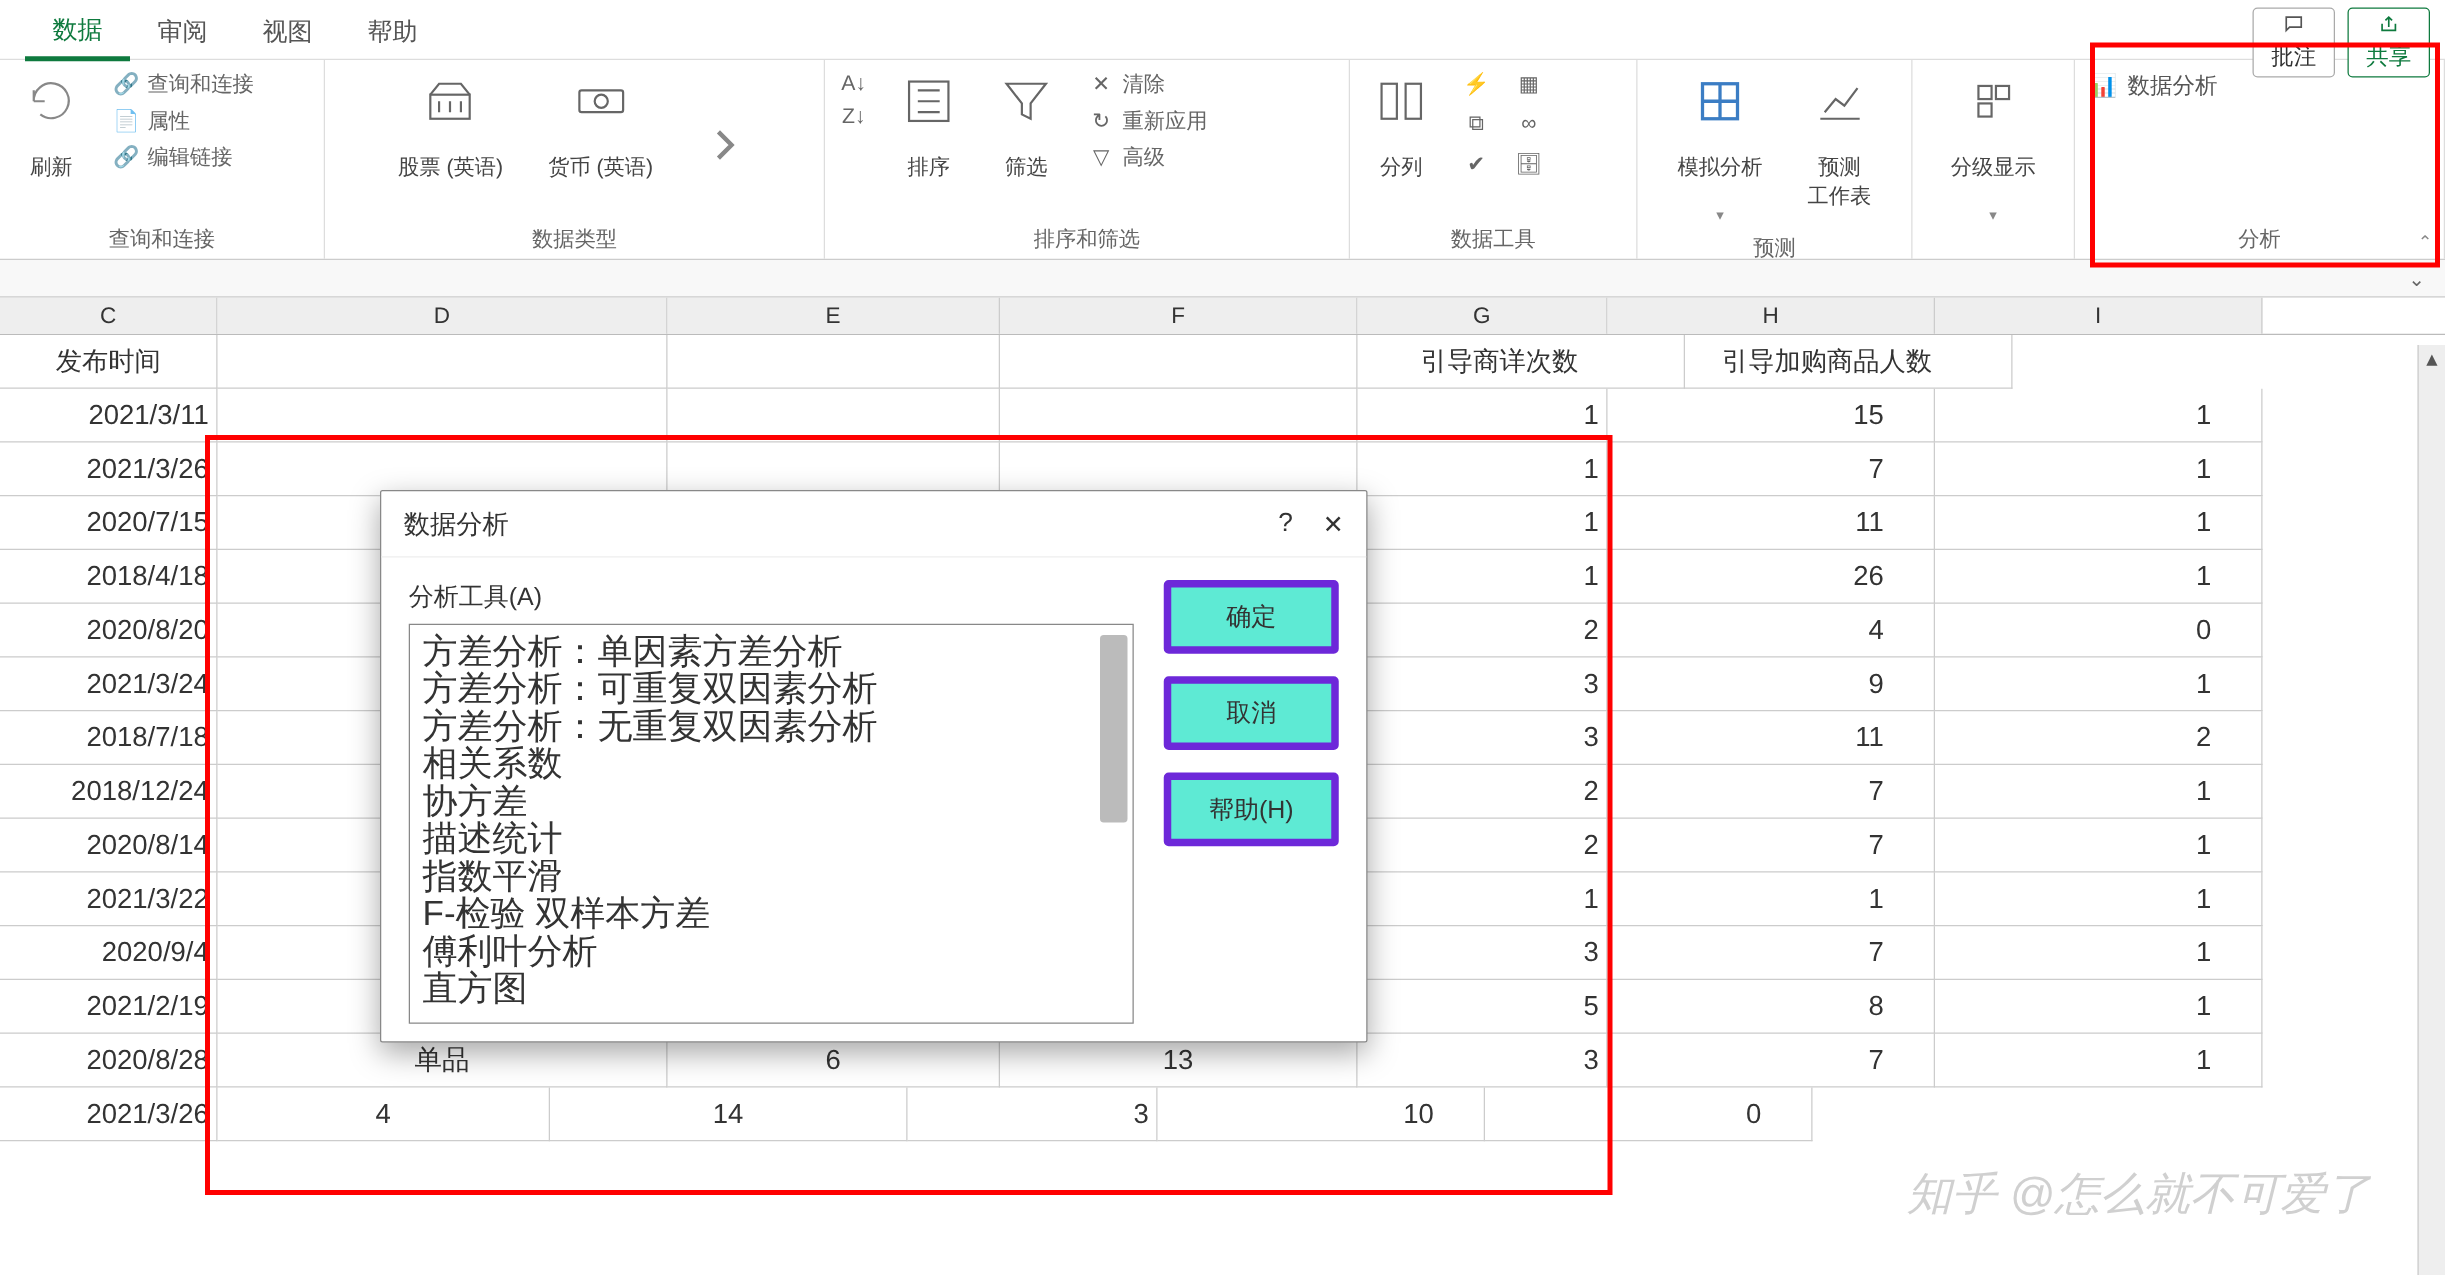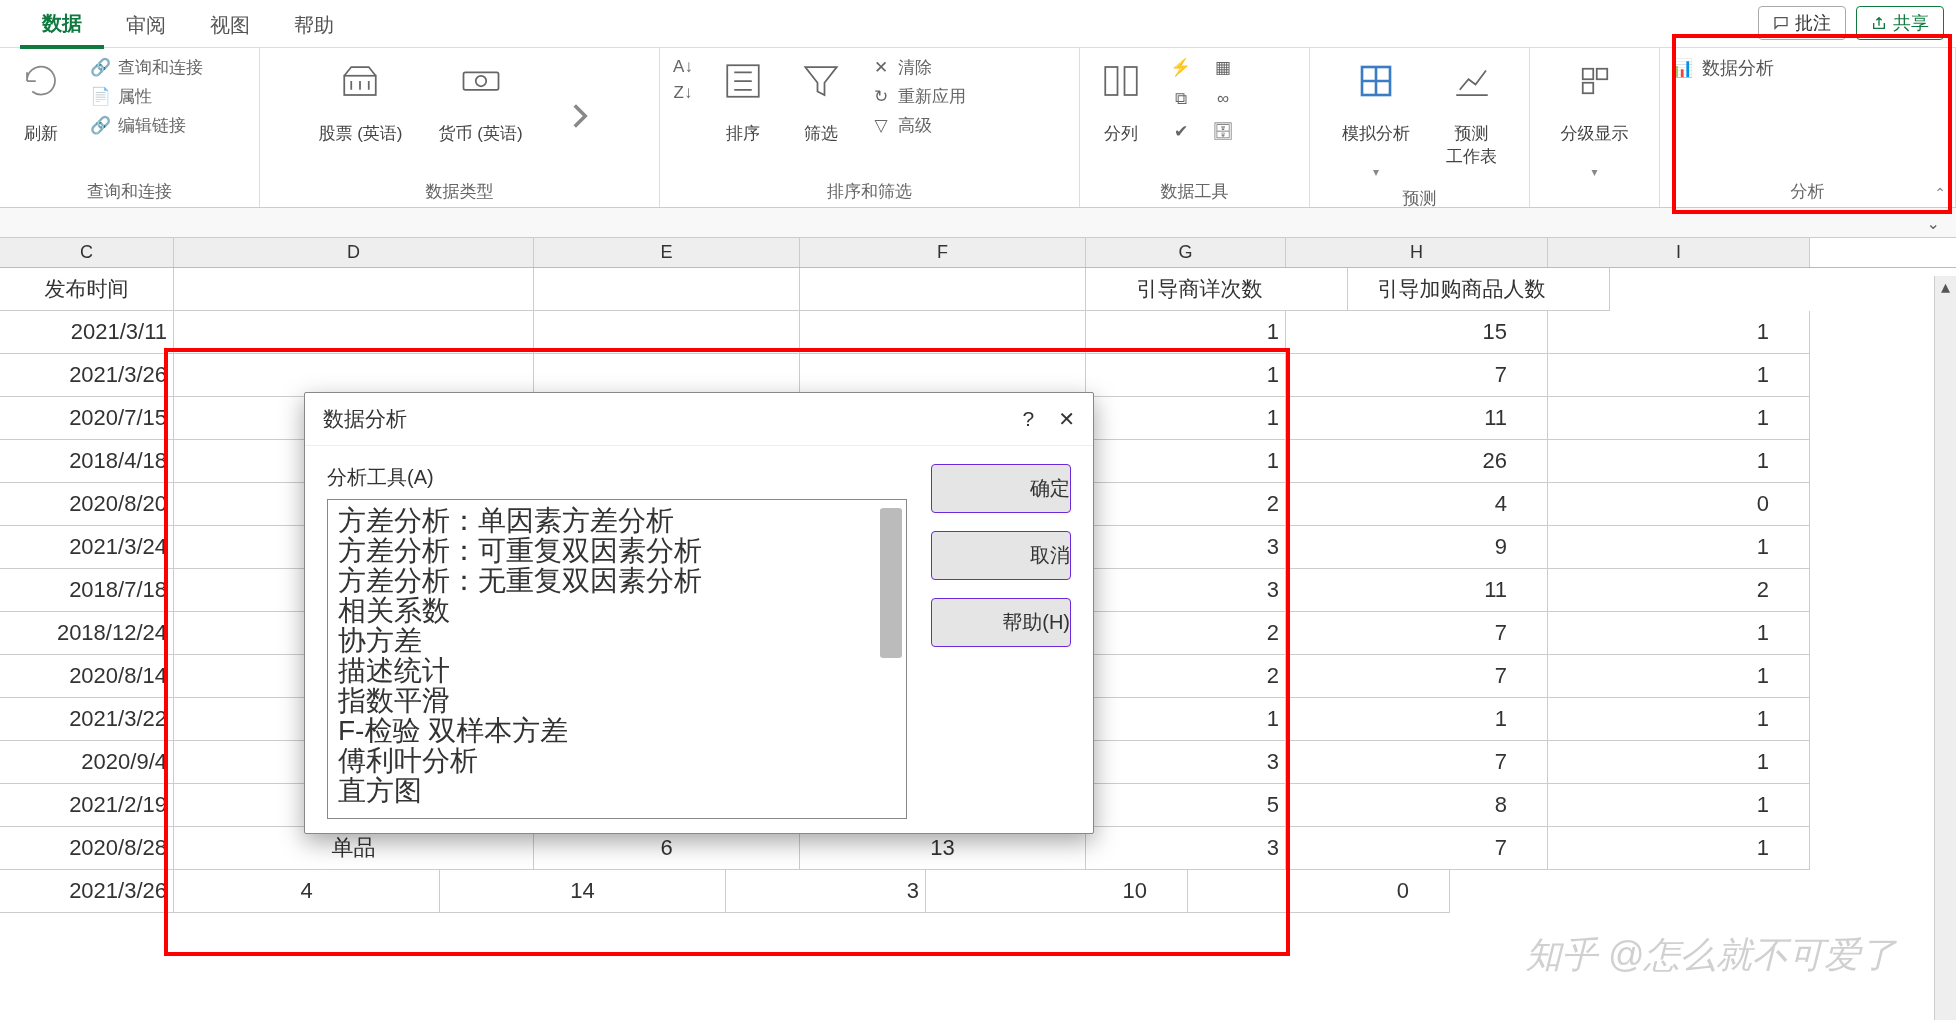--- a/index.html
+++ b/index.html
@@ -2,23 +2,23 @@
 <html><head>
 <meta charset="utf-8">
 <style>
   * { box-sizing: border-box; margin:0; padding:0; }
   body { font-family: "Microsoft YaHei", sans-serif; background:#fff; font-size:18px; color:#333; }
   .container { width:1956px; height:1020px; position:relative; overflow:hidden; }
 
   
   .tabs { display:flex; align-items:center; padding:4px 0 0 20px; height:48px; border-bottom:1px solid #ddd; }
   .tab { padding:8px 22px; cursor:pointer; font-size:20px; color:#555; }
-  .tab.active { color:#0e7a3e; border-bottom:4px solid #0e7a3e; font-weight:700; }
+  .tab.active { color:#0e7a3e; border-bottom:4px solid #0e7a3e; font-weight:400; }
   .right-buttons { position:absolute; right:12px; top:6px; display:flex; gap:10px; }
-  .rbtn { border:1px solid #aaa; border-radius:4px; padding:4px 14px; font-size:18px; display:flex; align-items:center; gap:6px; background:#fff; }
+  .rbtn { border:1px solid #aaa; border-radius:4px; padding:4px 14px; font-size:18px; display:flex; align-items:center; gap:6px; background:#fff;flex-direction:column; }
   .rbtn.share { color:#0e7a3e; border-color:#0e7a3e; }
   .rbtn svg { width:16px; height:16px; }
 
   
   .ribbon { display:flex; height:160px; border-bottom:1px solid #ccc; position:relative; }
   .group { display:flex; flex-direction:column; justify-content:space-between; border-right:1px solid #ddd; padding:8px 12px 4px; }
   .group-inner { display:flex; align-items:flex-start; gap:20px; flex:1; }
   .group-label { text-align:center; font-size:17px; color:#666; padding-top:4px; }
   .vbtn { display:flex; flex-direction:column; align-items:center; gap:20px; font-size:17px; color:#444; padding:4px 8px; cursor:pointer; }
   .vbtn svg { width:42px; height:42px; }
@@ -58,21 +58,21 @@
   .dlg-title { display:flex; align-items:center; padding:12px 18px; font-size:21px; border-bottom:1px solid #eee; }
   .dlg-title .sp { flex:1; }
   .dlg-title .help { margin-right:24px; cursor:pointer; }
   .dlg-title .close { cursor:pointer; font-size:20px; }
   .dlg-body { display:flex; padding:18px 22px; gap:24px; }
   .dlg-left { flex:1; }
   .dlg-left .label { font-size:20px; margin-bottom:8px; }
   .toollist { border:1px solid #888; height:320px; padding:6px 10px; font-size:28px; line-height:30px; overflow:hidden; position:relative; }
   .toollist .sb { position:absolute; right:4px; top:8px; width:22px; height:150px; background:#bbb; border-radius:3px; }
   .dlg-right { width:140px; display:flex; flex-direction:column; gap:18px; }
-  .dlg-btn { border:1px solid #6d28d9; border-radius:4px; padding:10px 0; text-align:right; font-size:20px; cursor:pointer; background:#e5e5e5; }
+  .dlg-btn { border:6px solid #6d28d9; border-radius:4px; padding:10px 0; text-align:center; font-size:20px; cursor:pointer; background:#5eead4; }
 
   
   .redbox { position:absolute; border:4px solid #f00; pointer-events:none; }
   .redbox.r1 { left:1672px; top:34px; width:280px; height:180px; }
   .redbox.r2 { left:164px; top:348px; width:1126px; height:608px; }
 
   
   .watermark { position:absolute; right:60px; bottom:40px; font-size:36px; color:rgba(120,120,120,.35); font-style:italic; pointer-events:none; }
 
   

